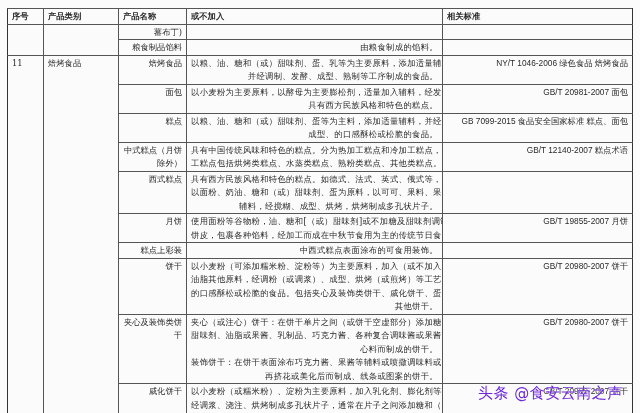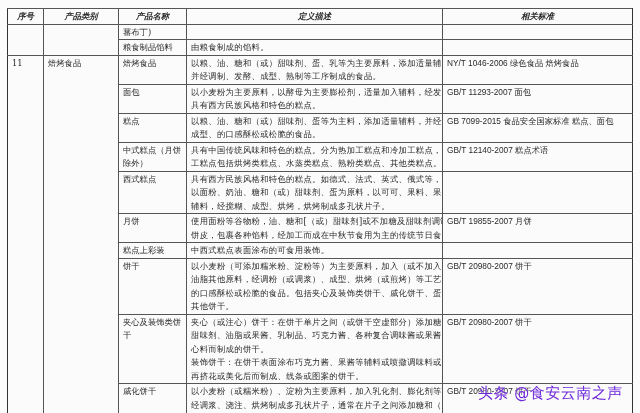--- a/index.html
+++ b/index.html
@@ -4,26 +4,26 @@
 <style>
   html, body { margin: 0; padding: 0; background: #ffffff; }
   body { width: 640px; height: 413px; position: relative; overflow: hidden;
          font-family: "DejaVu Serif", "Liberation Serif", serif; color: #2a2a2a; }
   .page { position: absolute; left: 0; top: 0; width: 640px; height: 413px; background: #fbfbfb; }
   table.spec { position: absolute; left: 7px; top: 8px; border-collapse: collapse;
                table-layout: fixed; width: 625px; }
   table.spec td, table.spec th { border: 1px solid #555; padding: 1px 4px 0 4px;
                font-size: 8.3px; line-height: 13.5px; vertical-align: top;
                text-align: left; font-weight: normal; overflow: hidden; }
-  table.spec th { text-align: center; font-weight: bold; height: 13px; font-style: italic; }
+  table.spec th { text-align: left; font-weight: bold; height: 13px; }
   table.spec td.def { letter-spacing: 0.35px; }
   table.spec td.std { font-family: Liberation Sans, sans-serif; }
   .outer { border-left: 1.5px solid #333 !important; }
   .outer-r { border-right: 1.5px solid #333 !important; margin-top: 24px; }
-  .line { display: block; white-space: nowrap; }
+  .line { display: block; white-space: nowrap; text-align: right; }
   .watermark { position: absolute; left: 478px; top: 384px; font-size: 15px;
                color: #6d28d9; font-family: "DejaVu Sans", "Liberation Sans", sans-serif;
                letter-spacing: 0.5px; text-shadow: 0 0 2px #fff; }
 </style>
 </head>
 <body>
 
 <div class="page">
   <table class="spec">
     <colgroup>
@@ -31,21 +31,21 @@
         <col style="width:75px">
         <col style="width:68px">
         <col style="width:256px">
         <col style="width:190px">
     </colgroup>
     <thead>
       <tr>
         <th class="outer">序号</th>
         <th>产品类别</th>
         <th>产品名称</th>
-        <th>定义描述</th>
+        <th>或不加入</th>
         <th class="outer-r">相关标准</th>
       </tr>
     </thead>
     <tbody>
 
       <tr style="height:13px">
         <td class="outer" rowspan="2"></td>
         <td rowspan="2"></td>
         <td>
             <span class="line">蕃布丁)</span>
@@ -79,21 +79,21 @@
       </tr>
       <tr style="height:27px">
         <td>
             <span class="line">面包</span>
           </td>
         <td class="def">
           <span class="line">以小麦粉为主要原料，以酵母为主要膨松剂，适量加入辅料，经发酵、</span>
           <span class="line">具有西方民族风格和特色的糕点。</span>
         </td>
         <td class="std outer-r">
-            <span class="line">GB/T 11293-2007 面包</span>
+            <span class="line">GB/T 20981-2007 面包</span>
           </td>
       </tr>
       <tr style="height:27px">
         <td>
             <span class="line">糕点</span>
           </td>
         <td class="def">
           <span class="line">以粮、油、糖和（或）甜味剂、蛋等为主料，添加适量辅料，并经调制、</span>
           <span class="line">成型、的口感酥松或松脆的食品。</span>
         </td>

